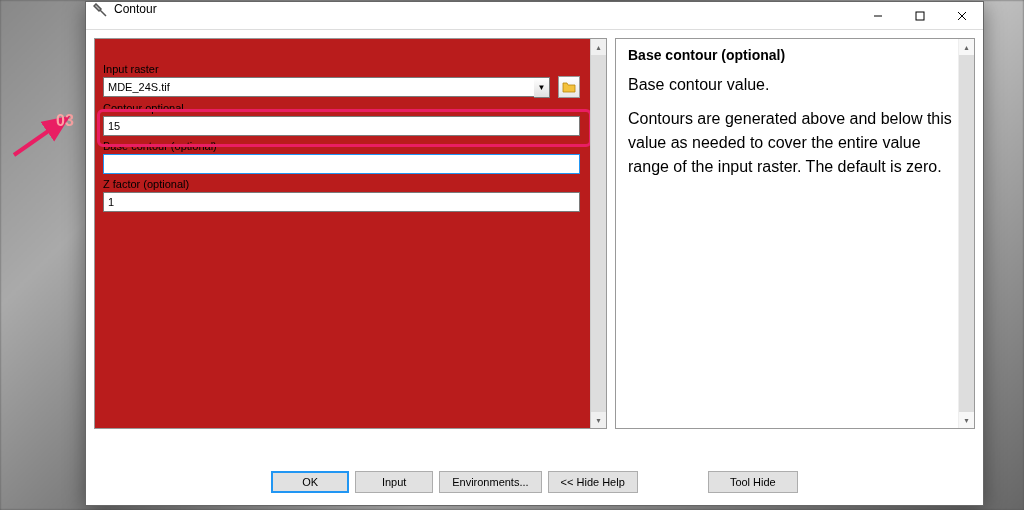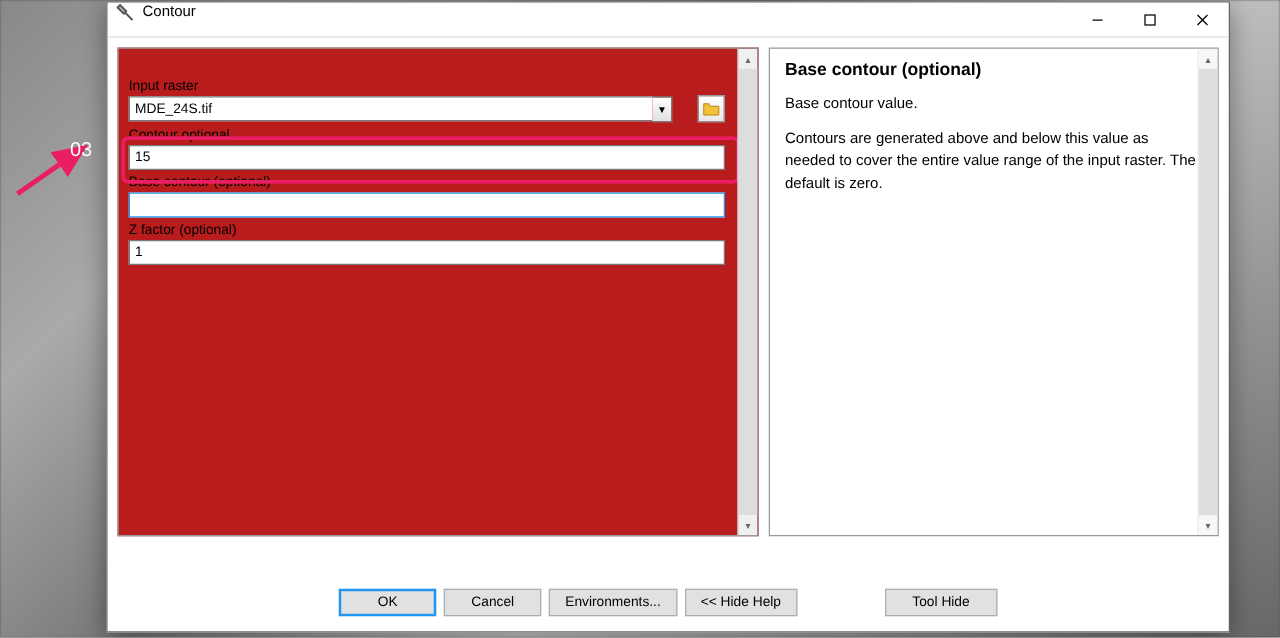--- a/index.html
+++ b/index.html
@@ -78,21 +78,21 @@
   .scrollbar-btn {
     height: 16px;
     display: flex; align-items: center; justify-content: center;
     font-size: 8px; color: #666;
   }
   .scrollbar-thumb {
     flex: 1; background: #ddd;
   }
   .field-group { margin-bottom: 4px; margin-right: 18px; }
   .field-label { font-size: 11px; margin-bottom: 2px; display: block; }
-  .input-row { display: flex; gap: 20px; align-items: stretch; }
+  .input-row { display: flex; gap: 8px; align-items: stretch; }
   .text-input {
     flex: 1;
     background: #fff;
     border: 1px solid #7a7a7a;
     height: 20px;
     padding: 0 4px;
     font-size: 11px;
     font-family: inherit;
   }
   .text-input.right { text-align: left; }
@@ -121,21 +121,21 @@
   .right-panel {
     width: 360px;
     border: 1px solid #999;
     background: #fff;
     padding: 8px 12px;
     position: relative;
     overflow: hidden;
   }
   .right-panel .scrollbar-v { border-left: 1px solid #eee; background: #f7f7f7; }
   .help-title { font-size: 14px; font-weight: bold; margin-bottom: 10px; }
-  .help-text { font-size: 12px; line-height: 1.5; margin-bottom: 10px; }
+  .help-text { font-size: 16px; line-height: 1.5; margin-bottom: 10px; }
   .button-bar {
     display: flex;
     gap: 6px;
     padding: 10px 8px 12px 8px;
     justify-content: center;
   }
   .btn {
     min-width: 78px;
     height: 22px;
     padding: 0 12px;
@@ -151,23 +151,23 @@
   .annotation-arrow {
     position: absolute;
     left: 12px;
     top: 100px;
     pointer-events: none;
   }
   .annotation-label {
     position: absolute;
     left: 56px;
     top: 112px;
-    color: #ffffff;
+    color: #fca5a5;
     font-size: 16px;
-    font-weight: normal;
+    font-weight: bold;
     pointer-events: none;
   }
 </style>
 </head>
 <body>
 
 <div class="bg-photo"></div>
 
 <svg class="annotation-arrow" width="70" height="60">
   <defs>
@@ -256,19 +256,19 @@
       <div class="scrollbar-v">
         <div class="scrollbar-btn">▴</div>
         <div class="scrollbar-thumb"></div>
         <div class="scrollbar-btn">▾</div>
       </div>
     </div>
   </div>
 
   <div class="button-bar">
     <button class="btn primary">OK</button>
-    <button class="btn">Cancel</button>
+    <button class="btn">Input</button>
     <button class="btn">Environments...</button>
     <button class="btn">&lt;&lt; Hide Help</button>
     <div class="btn-spacer"></div>
     <button class="btn" style="min-width:90px;">Tool Hide</button>
   </div>
 </div>
 
 </body></html>

